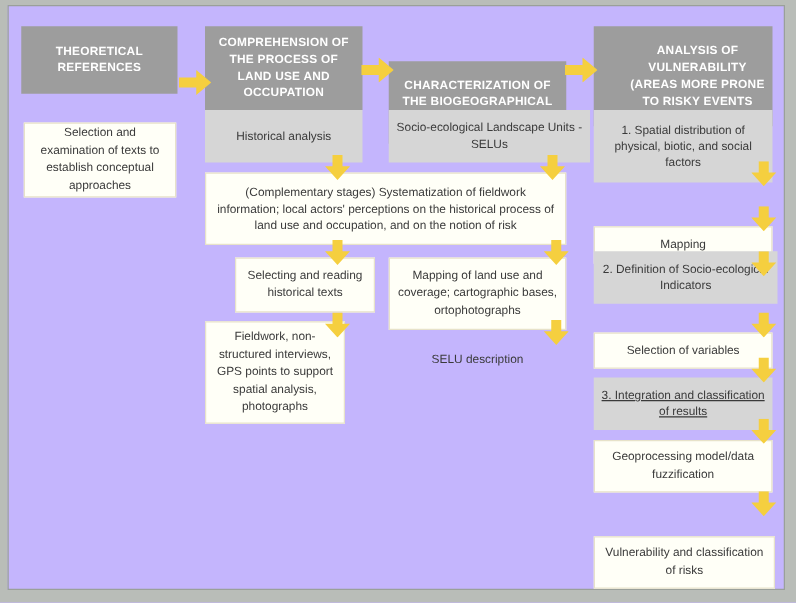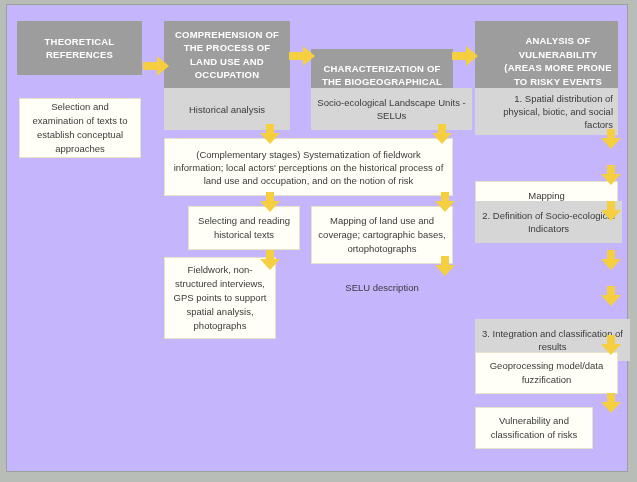--- a/index.html
+++ b/index.html
@@ -81,33 +81,34 @@
   <div class="box sub" style="left:304px;top:83px;width:161px;height:42px;">Socio-ecological Landscape Units - SELUs</div>
 
   <div class="box wht" style="left:304px;top:201px;width:142px;height:58px;">Mapping of land use and coverage; cartographic bases, ortophotographs</div>
 
   <div class="box wht" style="left:304px;top:265px;width:142px;height:36px;border-color:transparent;background:transparent;">SELU description</div>
 
   <div class="box wht" style="left:157px;top:133px;width:289px;height:58px;line-height:13px;padding:4px 8px;">(Complementary stages) Systematization of fieldwork information; local actors' perceptions on the historical process of land use and occupation, and on the notion of risk</div>
 
   <div class="box hdr" style="left:468px;top:16px;width:143px;height:80px;padding-left:28px;">ANALYSIS OF VULNERABILITY (AREAS MORE PRONE TO RISKY EVENTS</div>
 
-  <div class="box sub" style="left:468px;top:83px;width:143px;height:47px;text-align:right;">1. Spatial distribution of physical, biotic, and social factors</div>
+  <div class="box sub" style="left:468px;top:83px;width:143px;height:58px;">1. Spatial distribution of physical, biotic, and social factors</div>
 
 
   <div class="box wht" style="left:468px;top:176px;width:143px;height:30px;">Mapping</div>
 
   <div class="box sub" style="left:468px;top:196px;width:147px;height:42px;">2. Definition of Socio-ecological Indicators</div>
 
+  <div class="box wht" style="left:468px;top:261px;width:143px;height:29px;">Selection of variables</div>
 
-  <div class="box sub" style="left:468px;top:314px;width:155px;height:42px;">3. Integration and classification of results</div>
+  <div class="box sub" style="left:468px;top:297px;width:143px;height:42px;text-decoration:underline;">3. Integration and classification of results</div>
 
   <div class="box wht" style="left:468px;top:347px;width:143px;height:42px;">Geoprocessing model/data fuzzification</div>
 
-  <div class="box wht" style="left:468px;top:402px;width:118px;height:42px;">Vulnerability and classification of risks</div>
+  <div class="box wht" style="left:468px;top:424px;width:145px;height:42px;">Vulnerability and classification of risks</div>
 
   <div class="arrow" style="left:136px;top:51px;">
     <svg width="26" height="20" viewBox="0 0 26 20">
         <path d="M0 6 H14 V0 L26 10 L14 20 V14 H0 Z" fill="#f5cf3f"></path>
       </svg>
   </div>
   <div class="arrow" style="left:282px;top:41px;">
     <svg width="26" height="20" viewBox="0 0 26 20">
         <path d="M0 6 H14 V0 L26 10 L14 20 V14 H0 Z" fill="#f5cf3f"></path>
       </svg>

